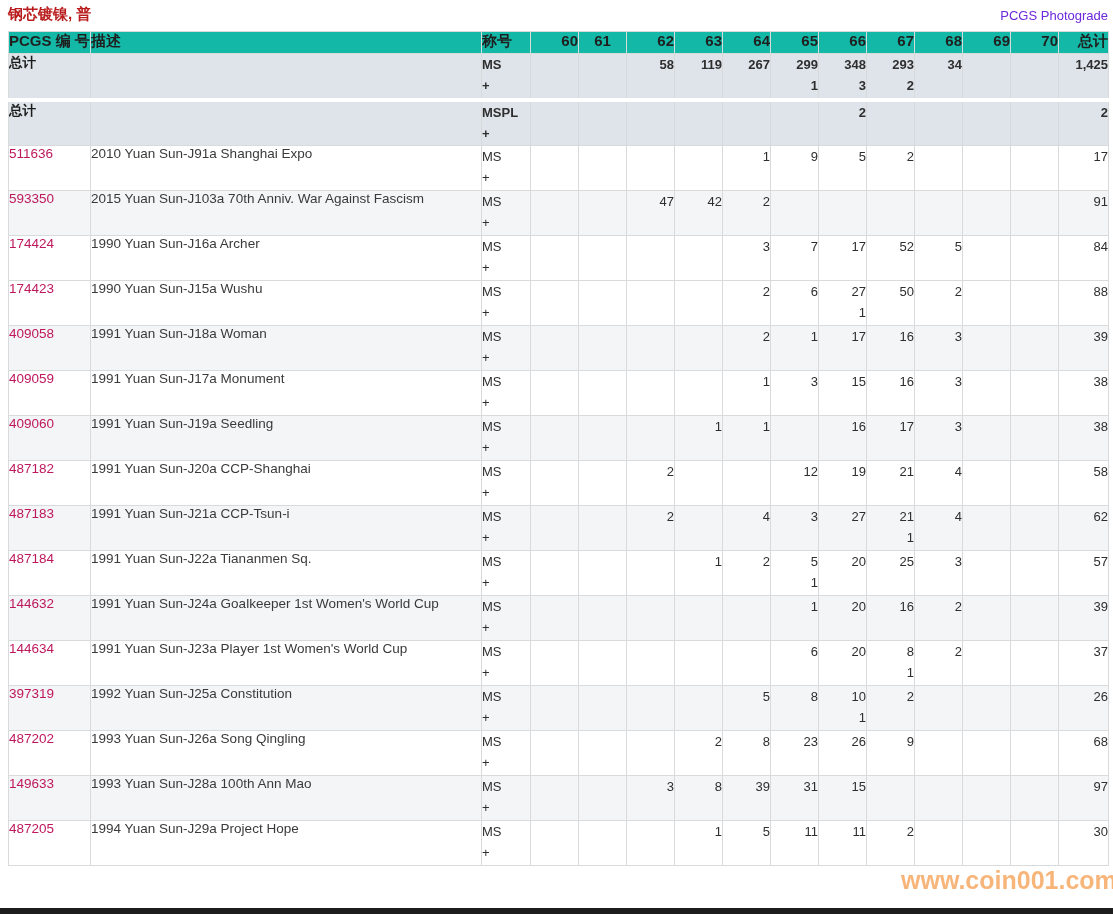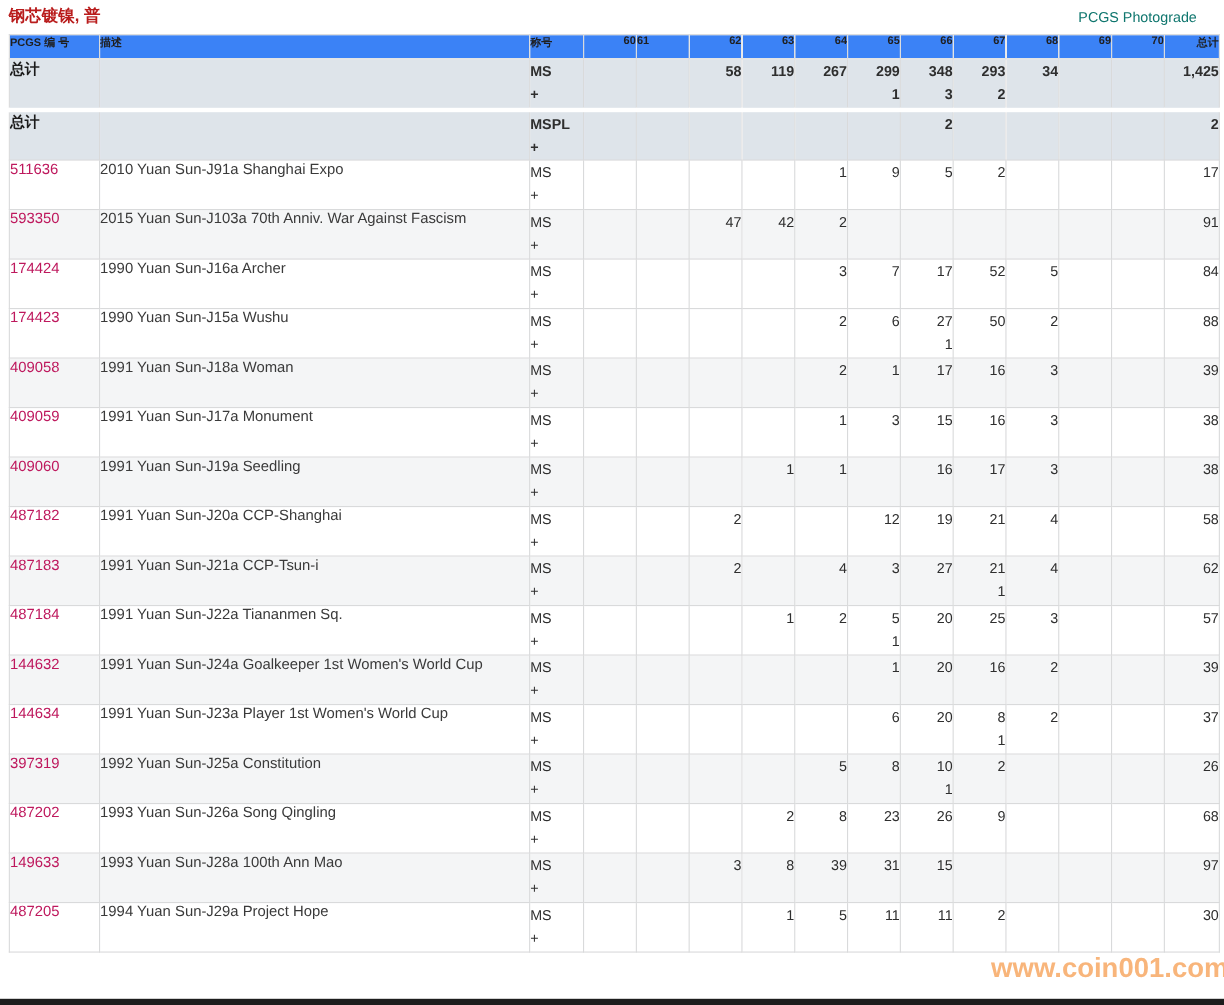--- a/index.html
+++ b/index.html
@@ -6,34 +6,34 @@
   html,body { margin:0; padding:0; }
   body {
     width:1113px; height:914px; position:relative; overflow:hidden;
     background:#ffffff; font-family:"Liberation Sans", sans-serif;
   }
   .page-title {
     position:absolute; left:8px; top:5px;
     font-size:15px; font-weight:bold; color:#b91c1c;
   }
   .photograde-link {
-    position:absolute; right:25px; top:8px;
-    font-size:13px; color:#0f766e; text-decoration:none; cursor:pointer;
+    position:absolute; right:5px; top:8px;
+    font-size:13px; color:#6d28d9; text-decoration:none; cursor:pointer;
   }
   table.pop {
     position:absolute; left:8px; top:31px; width:1100px;
     border-collapse:collapse; table-layout:fixed;
   }
   table.pop th, table.pop td {
     border:1px solid #d9dadb; vertical-align:top; padding:0;
     overflow:hidden; white-space:nowrap;
   }
   thead th {
-    height:22px; font-size:10px; font-weight:bold; color:#1f1f1f;
-    vertical-align:middle; padding:2px 6px; background:#3b82f6;
+    height:22px; font-size:15px; font-weight:bold; color:#1f1f1f;
+    vertical-align:middle; padding:2px 6px; background:#14b8a6;
   }
   tr.summary-row td { background:#dee4ea; font-weight:bold; height:46px; }
   tr.summary-row + tr.summary-row td { border-top:4px solid #ffffff; }
   tr.data-row td { background:#ffffff; height:45px; }
   tr.data-row.alt td { background:#f4f5f6; }
   .c-id { font-size:13.5px; padding:6px 4px 0 8px; color:#1b1b1b; }
   .c-id a { color:#be185d; text-decoration:none; cursor:pointer; }
   .c-desc { font-size:13.5px; color:#3a3a3a; padding:6px 6px 0 8px; }
   .c-desig { font-size:13px; color:#2e2e2e; padding:4px 2px 0 4px; }
   .c-num { font-size:13px; color:#2e2e2e; text-align:right; padding:4px 6px 0 2px; }
@@ -71,21 +71,21 @@
       <col style="width: 48px;">
       <col style="width: 48px;">
       <col style="width: 50px;">
     </colgroup>
     <thead>
       <tr>
         <th style="text-align: left;">PCGS 编 号</th>
         <th style="text-align: left;">描述</th>
         <th style="text-align: left;">称号</th>
         <th style="text-align: right;">60</th>
-        <th style="text-align: left;">61</th>
+        <th style="text-align: center;">61</th>
         <th style="text-align: right;">62</th>
         <th style="text-align: right; padding-left: 27px;">63</th>
         <th style="text-align: right;">64</th>
         <th style="text-align: right;">65</th>
         <th style="text-align: right;">66</th>
         <th style="text-align: right;">67</th>
         <th style="text-align: right;">68</th>
         <th style="text-align: right;">69</th>
         <th style="text-align: right;">70</th>
         <th style="text-align: right;">总计</th>

